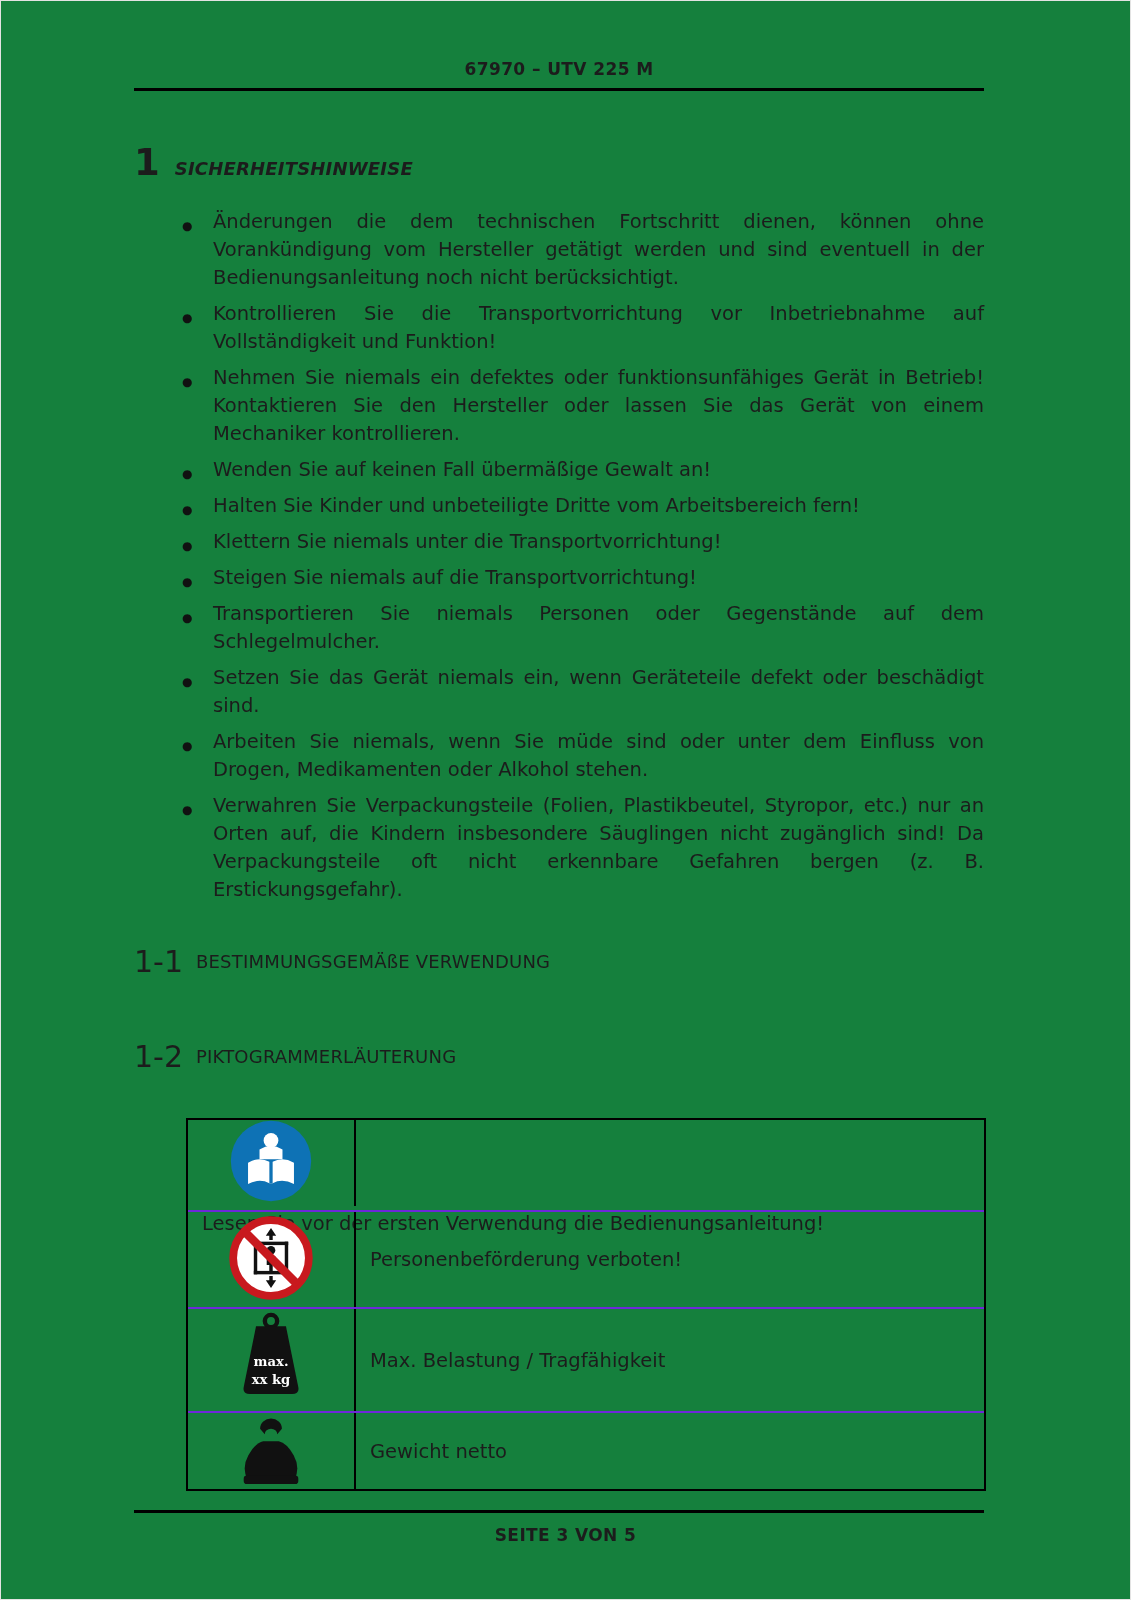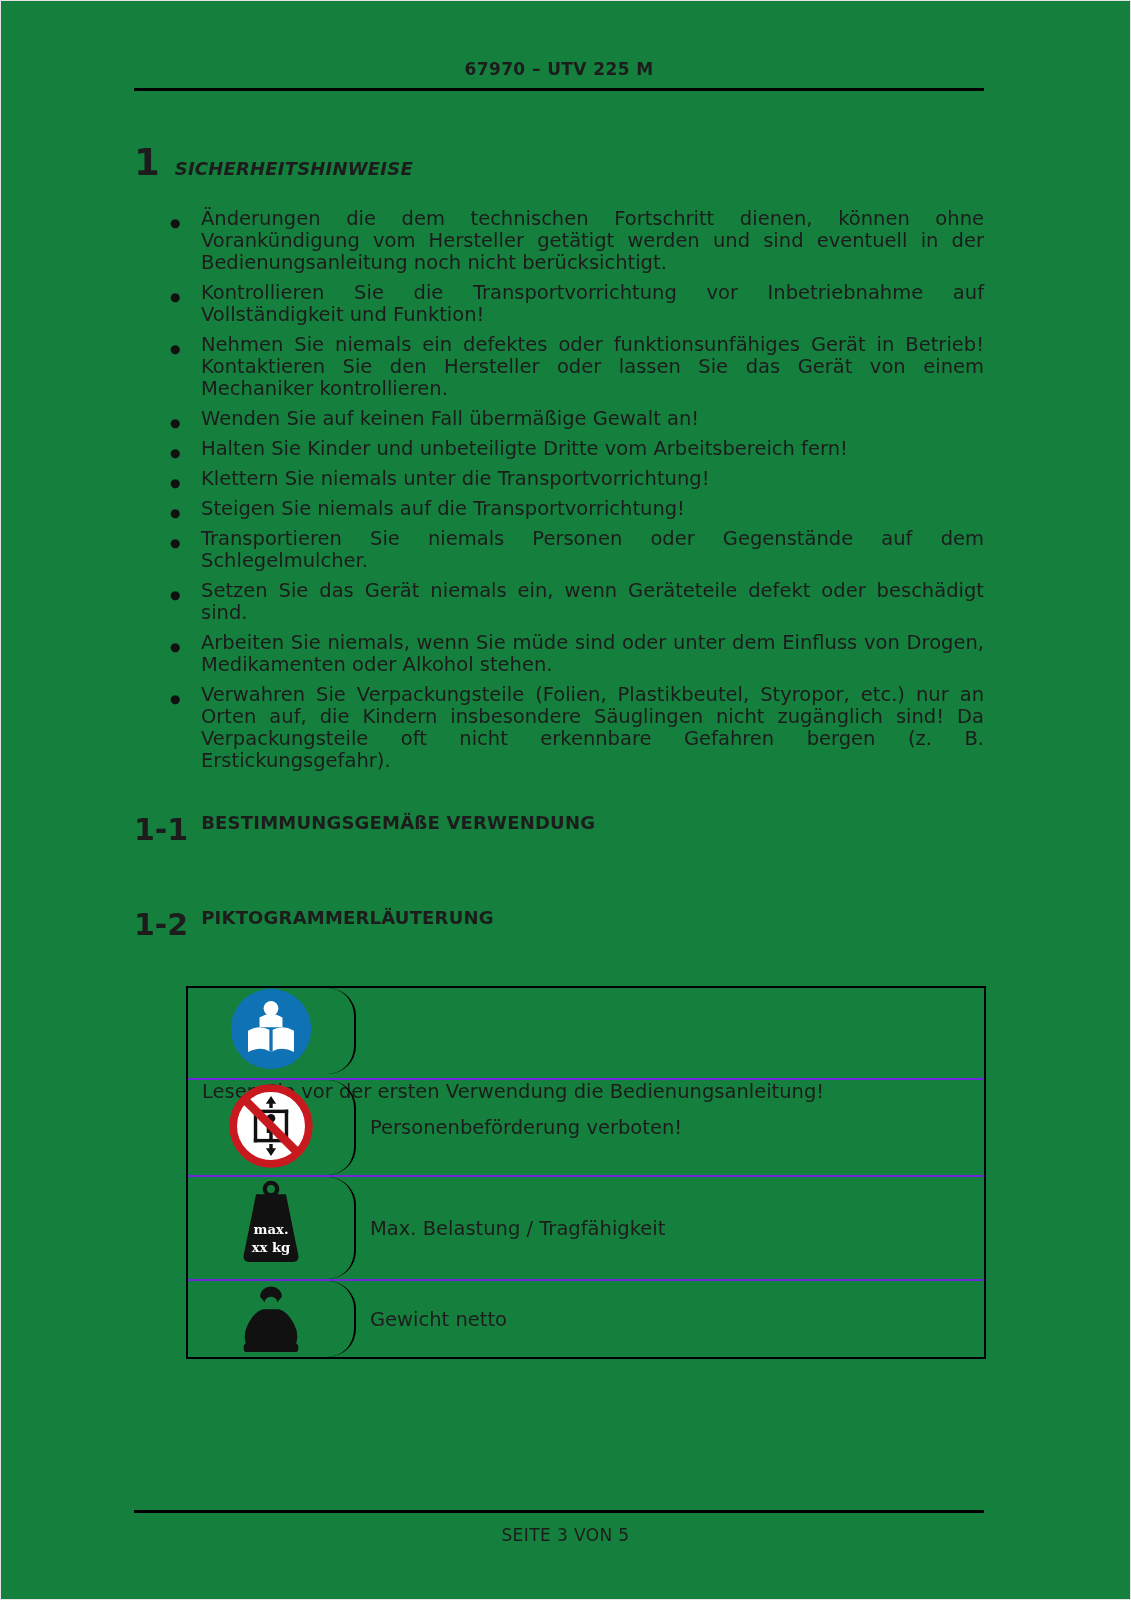--- a/index.html
+++ b/index.html
@@ -16,34 +16,35 @@
     overflow: hidden;
     padding: 58px 146px 0 133px;
   }
   
   .doc-header { text-align: center; font-weight: bold; font-size: 17px; letter-spacing: 0.4px; padding-bottom: 9px; }
   .rule { height: 3px; background: #000; width: 100%; }
   
   .h1 { margin-top: 50px; display: flex; align-items: baseline; gap: 15px; font-weight: bold; }
   .h1 .sec-num { font-size: 37px; }
   .h1 .sec-title { font-size: 18px; letter-spacing: 0.2px; font-style: italic; }
-  .h2 { display: flex; align-items: flex-start; gap: 13px; font-weight: bold; }
+  .h2 { display: flex; align-items: center; gap: 13px; font-weight: normal; }
   .h2 .sec-num { font-size: 30px; }
   .h2 .sec-title { font-size: 18px; letter-spacing: 0.2px; }
   .h2.use { margin-top: 40px; }
   .h2.picto { margin-top: 60px; }
   
   ul.bullets { list-style: none; margin-top: 24px; padding-left: 67px; }
   ul.bullets li {
     position: relative;
     font-size: 19.5px;
-    line-height: 22px;
+    line-height: 28px;
     text-align: justify;
     margin-bottom: 8px;
     color: #1c1c1c;
+    margin-left: 12px;
   }
   ul.bullets li::before {
     content: "●";
     position: absolute;
     left: -31px;
     top: 4px;
     font-size: 12px;
     color: #111;
   }
   
@@ -52,31 +53,30 @@
   .prow:first-child { border-top: none; }
   .prow:nth-child(1) { height: 90px; flex-direction: column; }
   .prow:nth-child(2) { height: 97px; }
   .prow:nth-child(3) { height: 104px; }
   .prow:nth-child(4) { height: 78px; }
   .picon-cell {
     width: 168px;
     border-right: 2px solid #000;
     display: flex; align-items: center; justify-content: center;
     flex: none;
-    border-radius: 28px;
   }
   .ptext-cell {
     flex: 1;
     display: flex; align-items: center;
     padding: 6px 10px 6px 14px;
     font-size: 19.5px;
   }
   
   .footer-rule { position: absolute; left: 133px; right: 146px; bottom: 86px; height: 3px; background: #000; }
-  .doc-footer { position: absolute; left: 0; right: 0; bottom: 54px; text-align: center; font-weight: normal; font-size: 17px; letter-spacing: 0.4px; }
+  .doc-footer { position: absolute; left: 0; right: 0; bottom: 54px; text-align: center; font-weight: bold; font-size: 17px; letter-spacing: 0.4px; }
 </style>
 </head>
 <body>
 
 <div class="page">
 
   <div class="doc-header">67970 – UTV 225 M</div>
   <div class="rule"></div>
 
   <div class="h1">

